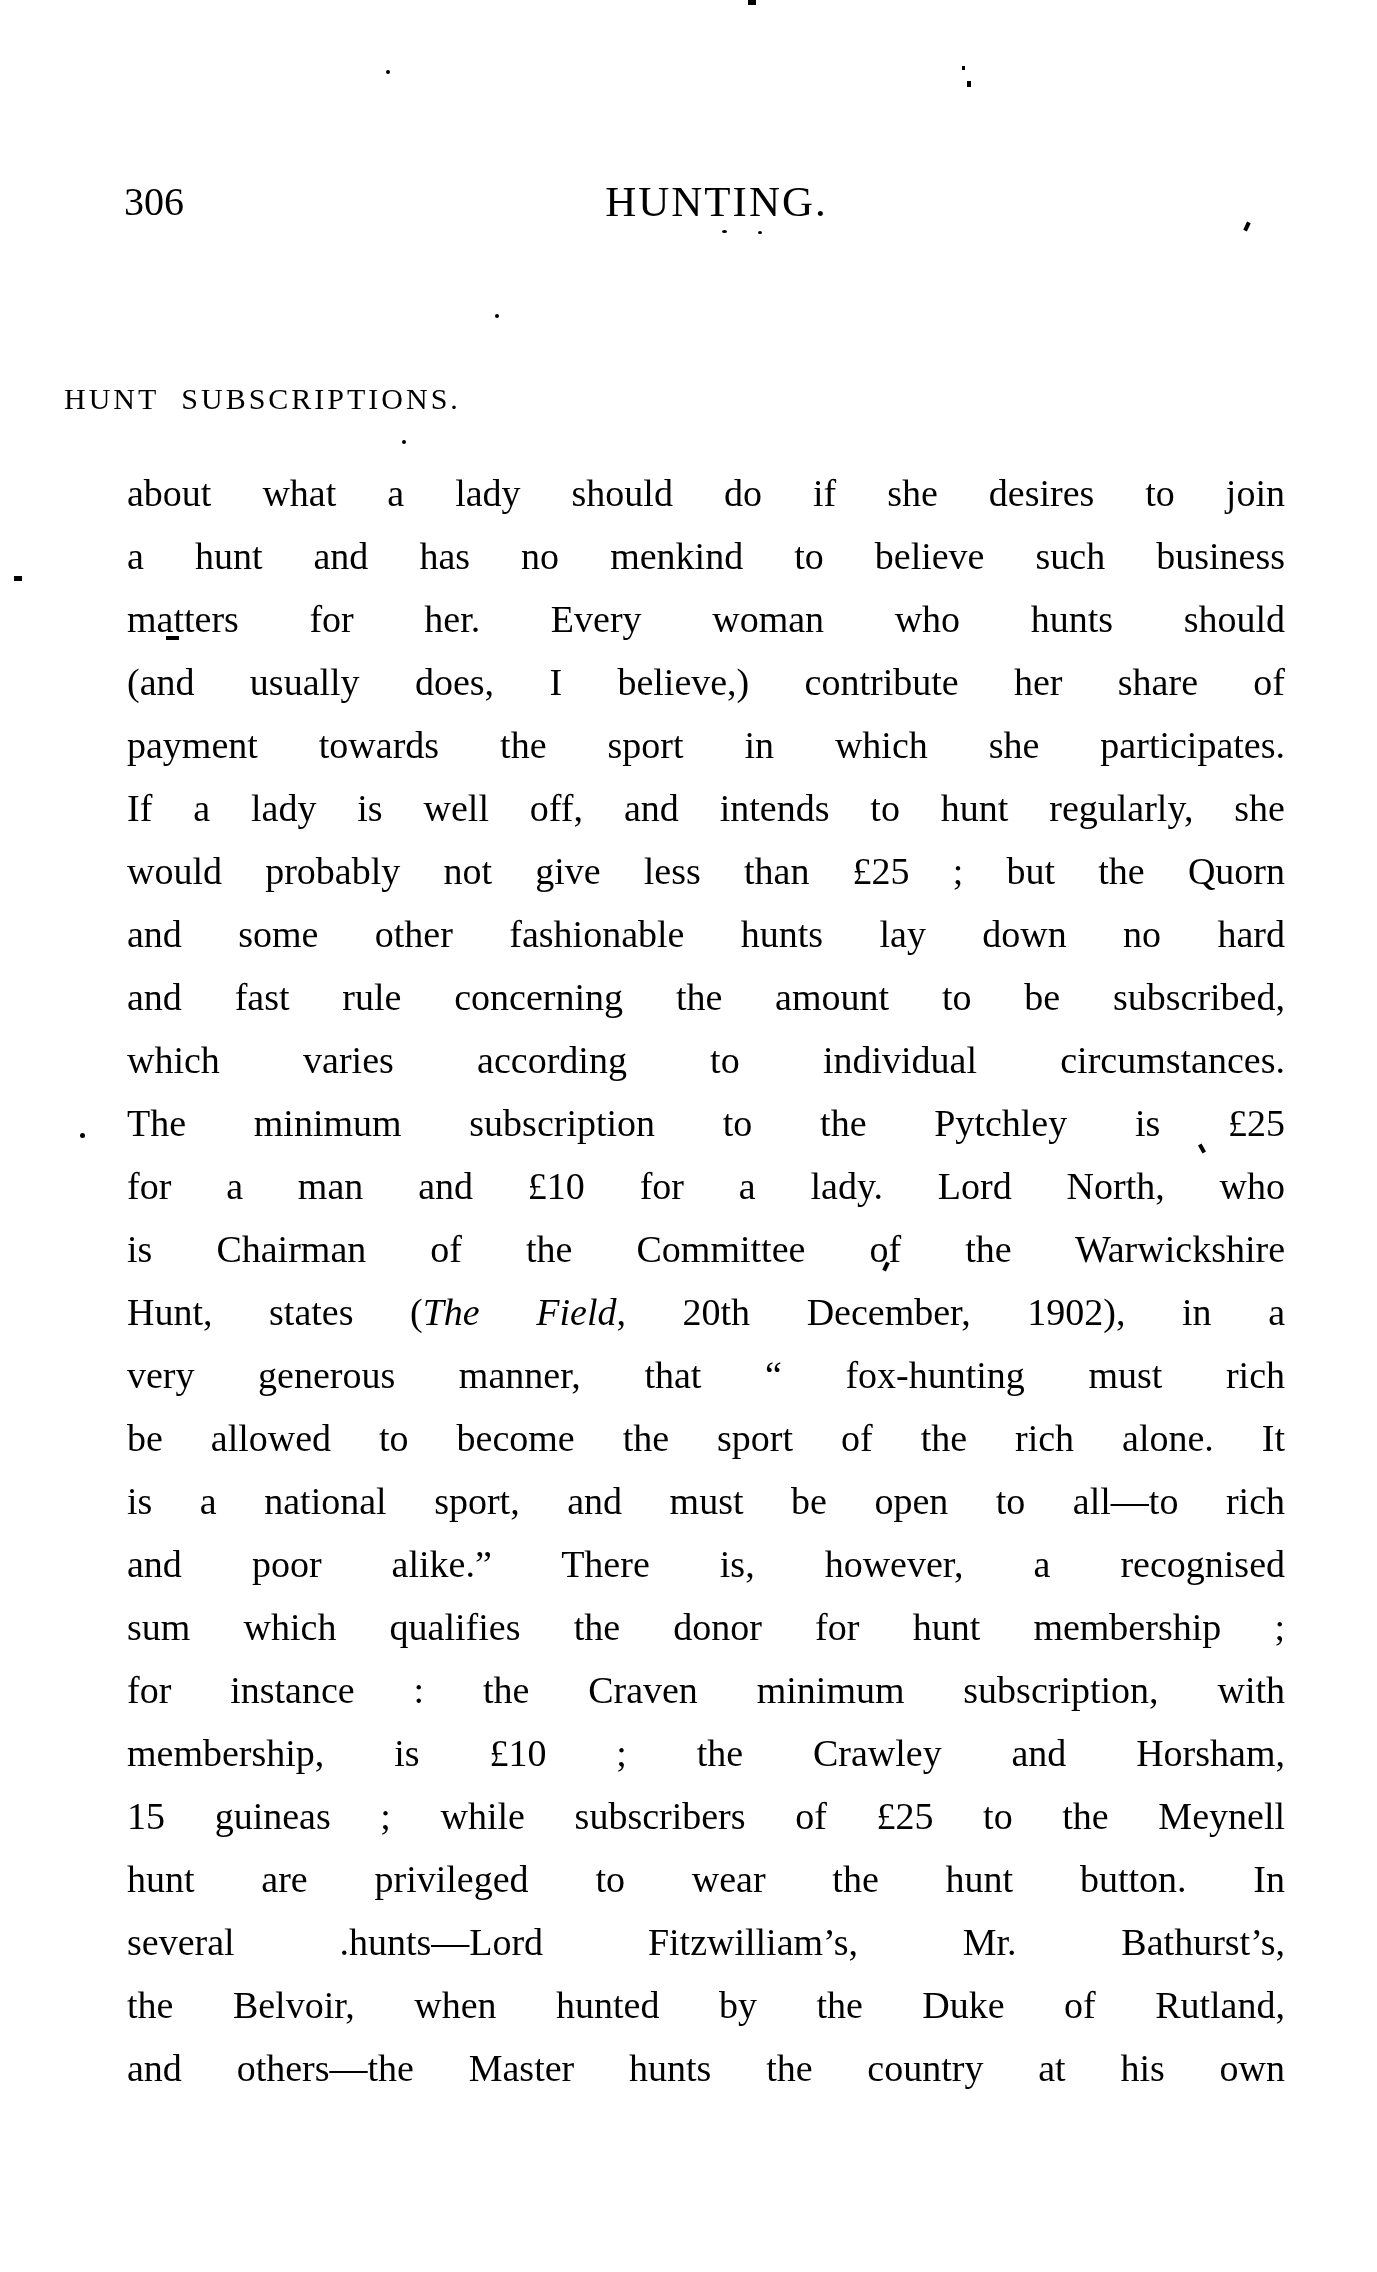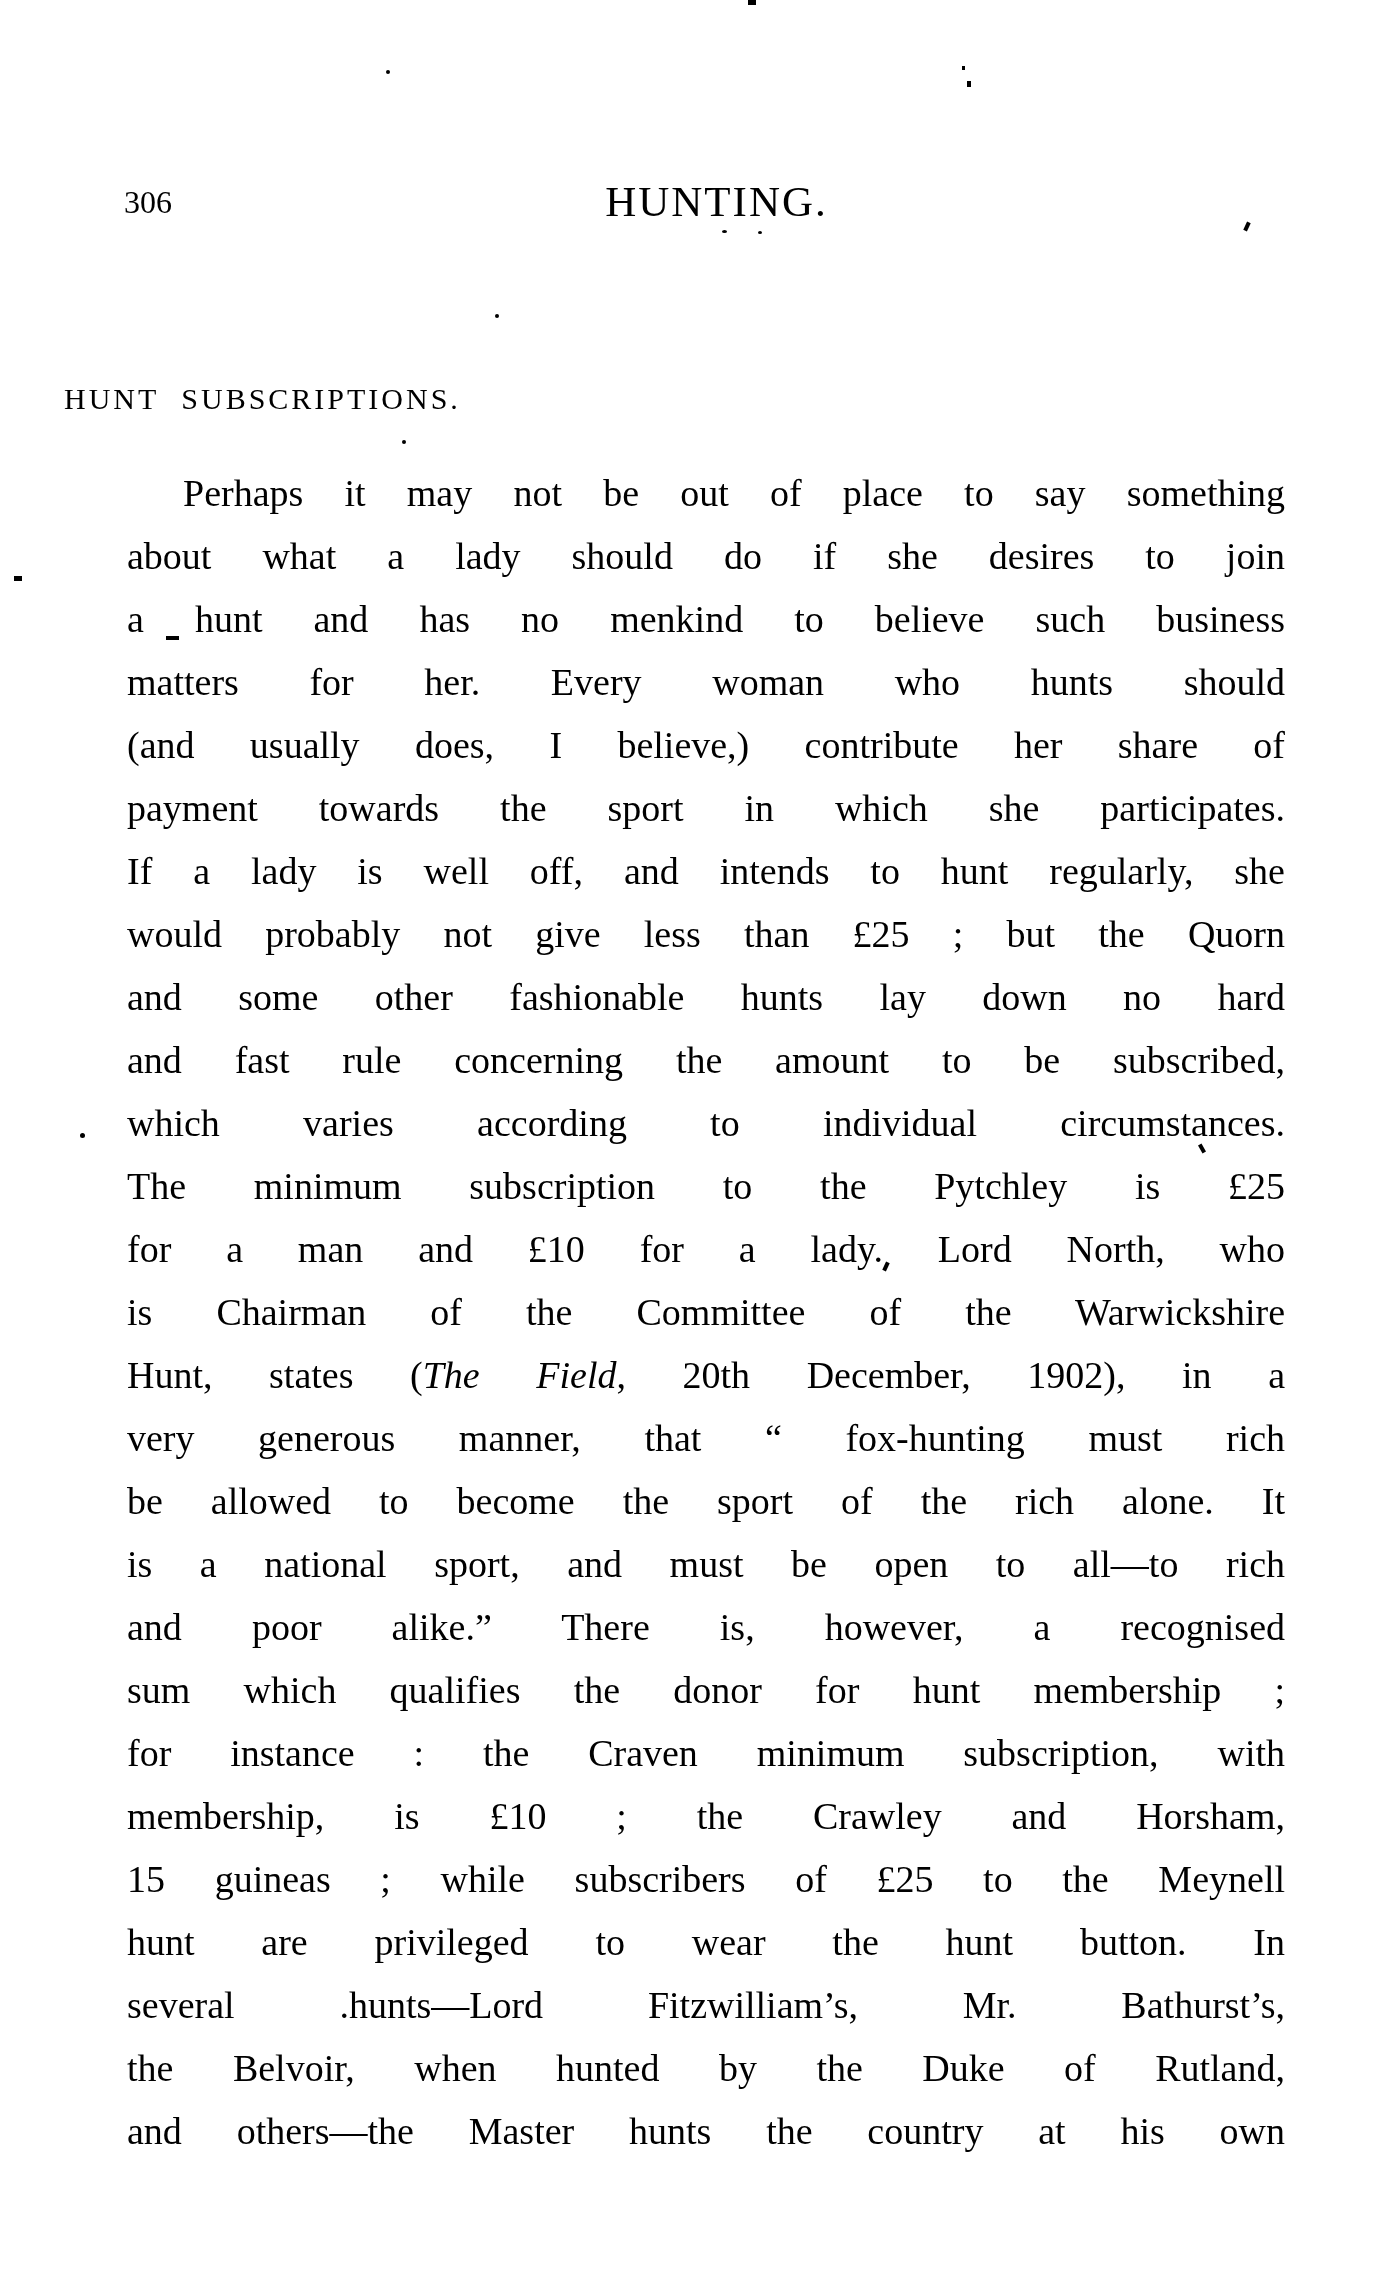--- a/index.html
+++ b/index.html
@@ -14,21 +14,21 @@
     height:2272px;
     background:#ffffff;
     color:#000000;
     font-family:"Liberation Serif","DejaVu Serif",serif;
     overflow:hidden;
   }
   .page-number{
     position:absolute;
     left:124px;
     top:182px;
-    font-size:32px;
+    font-size:40px;
     line-height:40px;
   }
   .running-head{
     position:absolute;
     left:56px;
     right:0;
     top:180px;
     text-align:center;
     font-size:43px;
     line-height:43px;
@@ -74,21 +74,20 @@
   }
 </style>
 </head>
 <body>
 
 <div class="page">
   <span class="page-number">306</span>
   <div class="running-head">HUNTING.</div>
   <h2 class="section-heading">HUNT SUBSCRIPTIONS.</h2>
   <div class="paragraph" id="paragraph">
-      <div class="line indent"><span>Perhaps it may not be out of place to say something</span></div>
       <div class="line"><span>about what a lady should do if she desires to join</span></div>
       <div class="line"><span>a hunt and has no menkind to believe such business</span></div>
       <div class="line"><span>matters for her.  Every woman who hunts should</span></div>
       <div class="line"><span>(and usually does, I believe,) contribute her share of</span></div>
       <div class="line"><span>payment towards the sport in which she participates.</span></div>
       <div class="line"><span>If a lady is well off, and intends to hunt regularly, she</span></div>
       <div class="line"><span>would probably not give less than £25 ; but the Quorn</span></div>
       <div class="line"><span>and some other fashionable hunts lay down no hard</span></div>
       <div class="line"><span>and fast rule concerning the amount to be subscribed,</span></div>
       <div class="line"><span>which varies according to individual circumstances.</span></div>

